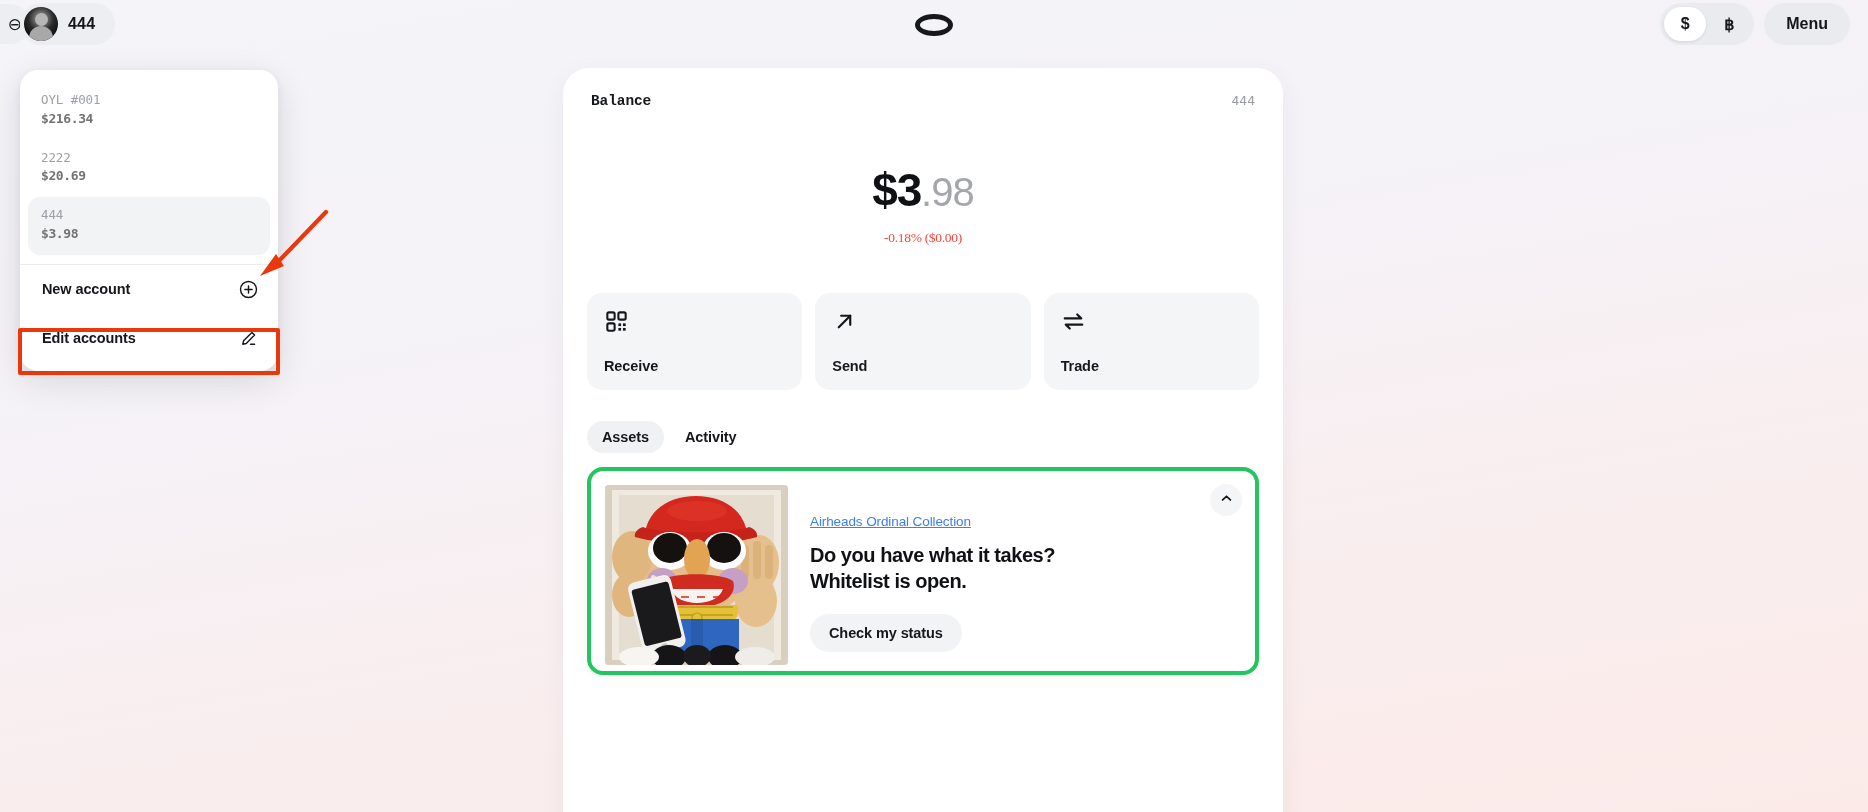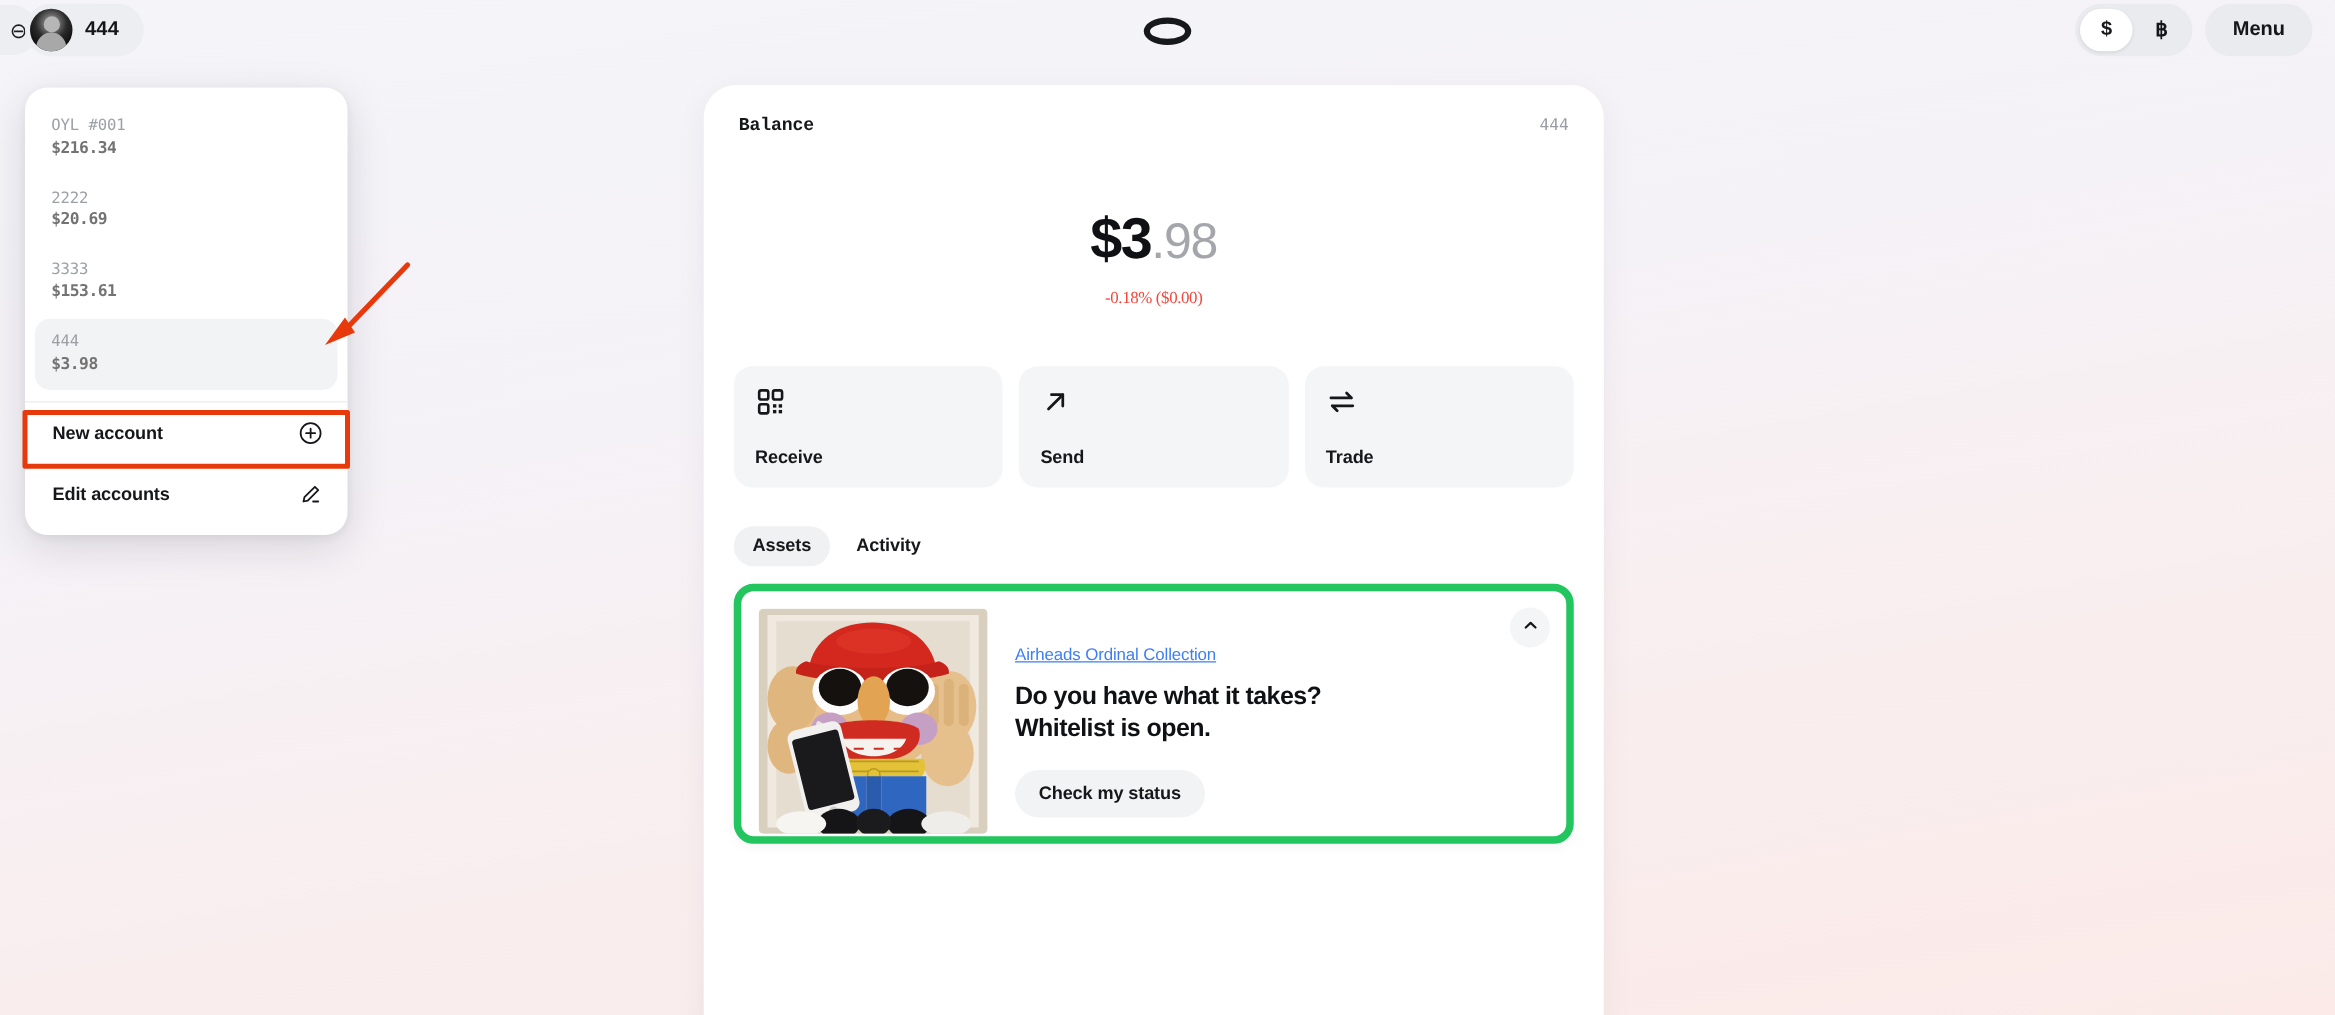--- a/index.html
+++ b/index.html
@@ -335,21 +335,21 @@
     font-weight: 700;
     color: #16171b;
     letter-spacing: -0.1px;
     cursor: pointer;
   }
   .tab.active { background: #f0f1f2; }
 
   .promo-card {
     margin: 14px 24px 0 24px;
     background: #ffffff;
-    border: 6px solid #22c55e;
+    border: 4px solid #22c55e;
     border-radius: 16px;
     box-shadow: 0 2px 10px rgba(30,25,50,0.045);
     display: flex;
     padding: 14px;
     gap: 22px;
     position: relative;
     height: 208px;
   }
   .promo-thumb {
     width: 183px;
@@ -450,24 +450,20 @@
     <div class="acct-row">
       <div class="acct-label">OYL #001</div>
       <div class="acct-balance">$216.34</div>
     </div>
 
     <div class="acct-row">
       <div class="acct-label">2222</div>
       <div class="acct-balance">$20.69</div>
     </div>
 
-    <div class="acct-row">
-      <div class="acct-label">3333</div>
-      <div class="acct-balance">$153.61</div>
-    </div>
 
     <div class="acct-row selected">
       <div class="acct-label">444</div>
       <div class="acct-balance">$3.98</div>
     </div>
   </div>
 
   <div class="menu-divider"></div>
 
   <div class="menu-row">

